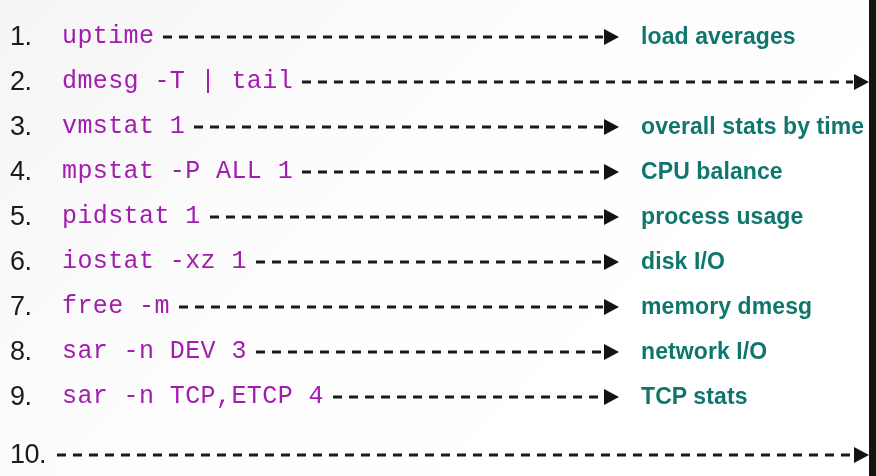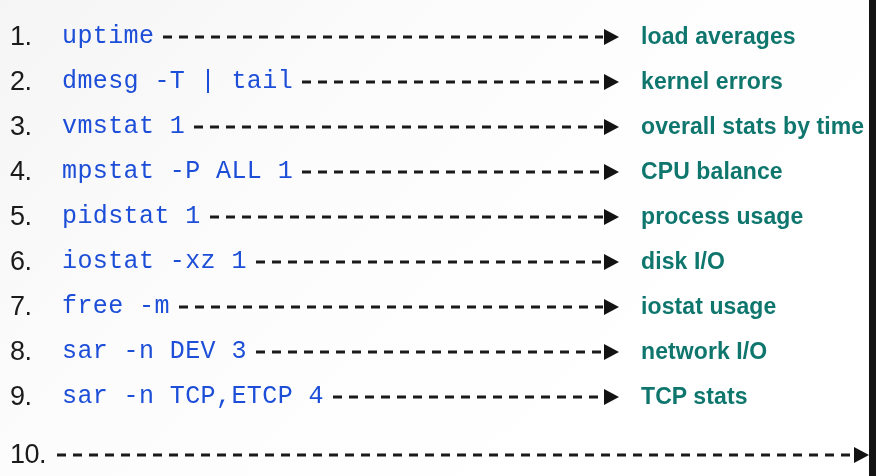--- a/index.html
+++ b/index.html
@@ -70,21 +70,21 @@
     letter-spacing: -0.5px;
     white-space: pre;
   }
 
   .cmd {
     flex: 0 0 auto;
     padding-left: 14px;
     font-family: "Liberation Mono", monospace;
     font-size: 25px;
     font-weight: 400;
-    color: #1d4ed8;
+    color: #a21caf;
     white-space: pre;
     letter-spacing: 0.4px;
   }
 
   
   .connector {
     flex: 1 1 auto;
     position: relative;
     height: 24px;
     margin-left: 9px;
@@ -148,21 +148,20 @@
         </div>
         <div class="label">load averages</div>
       </div>
       <div class="row" style="top: 59px;">
         <div class="num">2.</div>
         <div class="cmd">dmesg -T | tail</div>
         <div class="connector">
           <div class="dashes"></div>
           <div class="arrowhead"></div>
         </div>
-        <div class="label">kernel errors</div>
       </div>
       <div class="row" style="top: 104px;">
         <div class="num">3.</div>
         <div class="cmd">vmstat 1</div>
         <div class="connector">
           <div class="dashes"></div>
           <div class="arrowhead"></div>
         </div>
         <div class="label">overall stats by time</div>
       </div>
@@ -193,21 +192,21 @@
         </div>
         <div class="label">disk I/O</div>
       </div>
       <div class="row" style="top: 284px;">
         <div class="num">7.</div>
         <div class="cmd">free -m</div>
         <div class="connector">
           <div class="dashes"></div>
           <div class="arrowhead"></div>
         </div>
-        <div class="label">iostat usage</div>
+        <div class="label">memory dmesg</div>
       </div>
       <div class="row" style="top: 329px;">
         <div class="num">8.</div>
         <div class="cmd">sar -n DEV 3</div>
         <div class="connector">
           <div class="dashes"></div>
           <div class="arrowhead"></div>
         </div>
         <div class="label">network I/O</div>
       </div>

